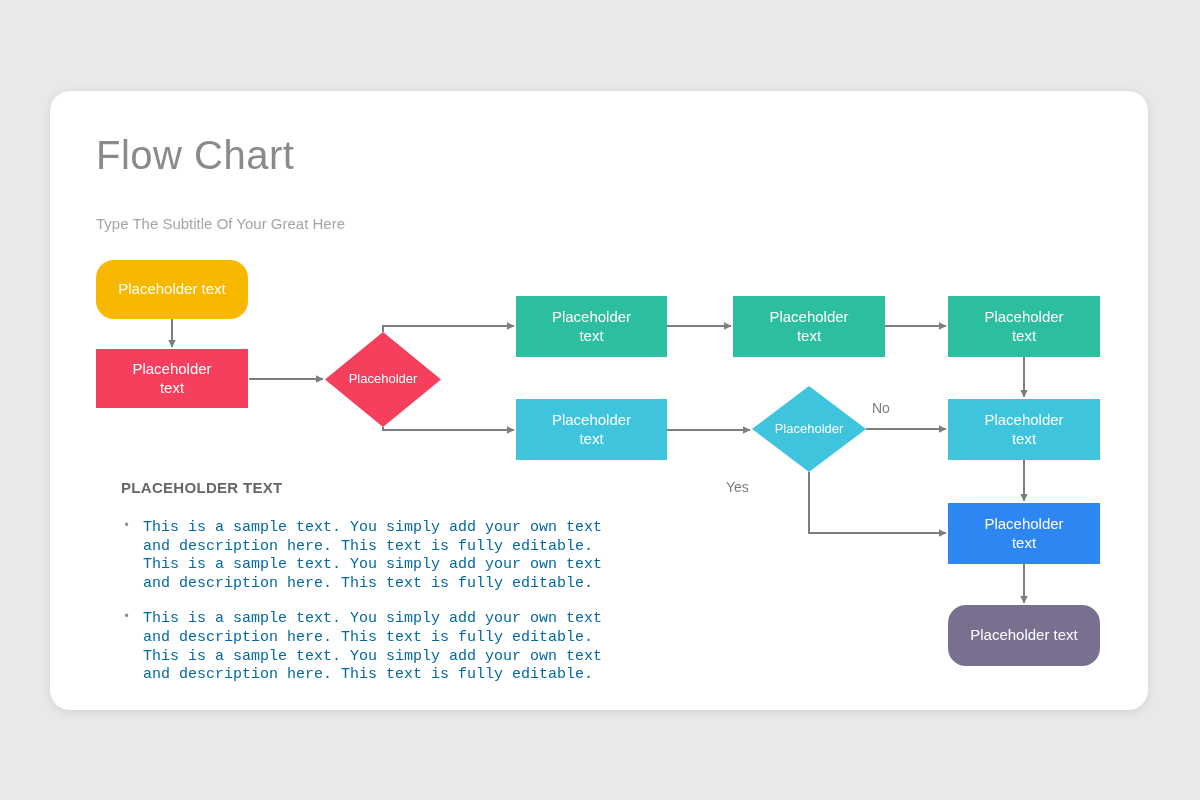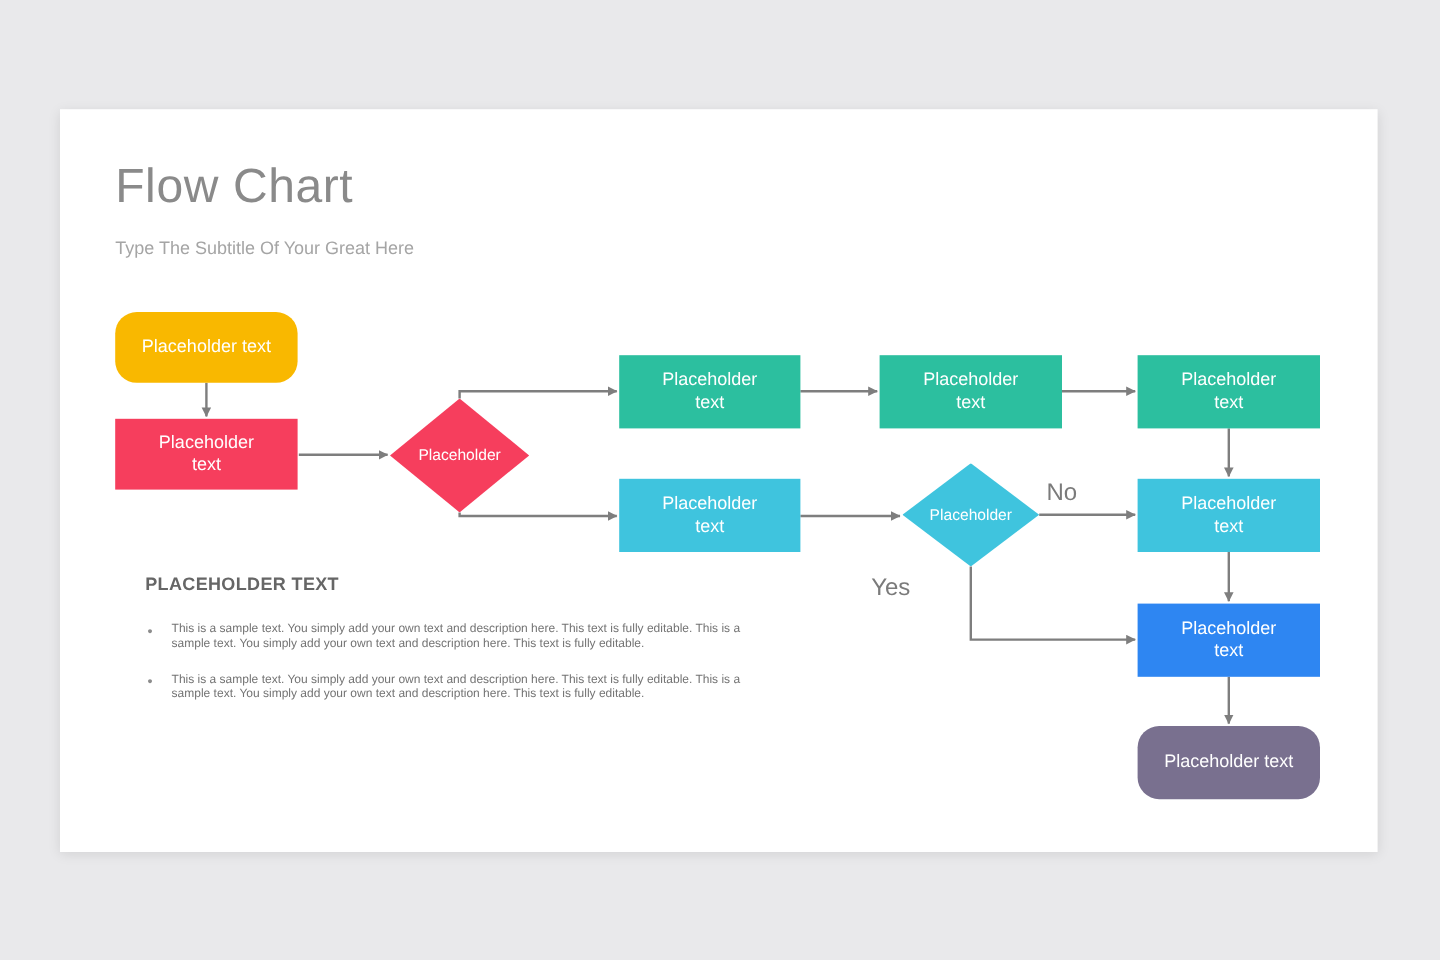--- a/index.html
+++ b/index.html
@@ -9,29 +9,30 @@
     overflow: hidden;
   }
   body { background: #E9E9EB; position: relative; }
 
   .slide {
     position: absolute;
     left: 50px; top: 91px;
     width: 1098px; height: 619px;
     background: #FFFFFF;
     box-shadow: 0 2px 10px rgba(0,0,0,0.10);
+    border-radius: 20px;
   }
 
   .title {
     position: absolute; left: 46px; top: 42px;
     font-size: 40px; font-weight: 400;
     color: #8A8A8A; letter-spacing: 0.5px;
   }
   .subtitle {
-    position: absolute; left: 46px; top: 108px;
+    position: absolute; left: 46px; top: 124px;
     font-size: 15px; color: #A5A5A5;
   }
 
   
   .node {
     position: absolute;
     display: flex; align-items: center; justify-content: center;
     color: #FFFFFF; font-size: 15px; line-height: 1.25;
     text-align: center;
   }
@@ -57,41 +58,42 @@
   .connectors {
     position: absolute; left: 0; top: 0;
     width: 1098px; height: 619px;
     pointer-events: none;
   }
   .connectors polyline {
     fill: none; stroke: currentColor; stroke-width: 2;
   }
 
   .edge-label {
-    position: absolute; font-size: 20px; color: #7B7B7B;
+    position: absolute; font-size: 14px; color: #7B7B7B;
   }
   .edge-label.no  { left: 822px; top: 309px; }
   .edge-label.yes { left: 676px; top: 388px; }
 
   
   .notes-heading {
     position: absolute; left: 71px; top: 388px;
     font-size: 15px; font-weight: 700;
     color: #666666; letter-spacing: 0.3px;
   }
   .notes-list {
     position: absolute; left: 71px; top: 428px;
     width: 512px; list-style: none;
   }
   .notes-list li {
     position: relative;
     padding-left: 22px;
     margin-bottom: 17px;
-    font-size: 10px; line-height: 1.24;
-    color: #737373;
+    font-size: 15px; line-height: 1.24;
+    color: #0369a1;
+    font-family: Liberation Mono, monospace;
   }
   .notes-list li::before {
     content: "\2022";
     position: absolute; left: 2px; top: 0;
     color: #8C8C8C; font-size: 12px;
   }
 </style>
 </head>
 <body style="background: rgb(233, 233, 235);">
 

